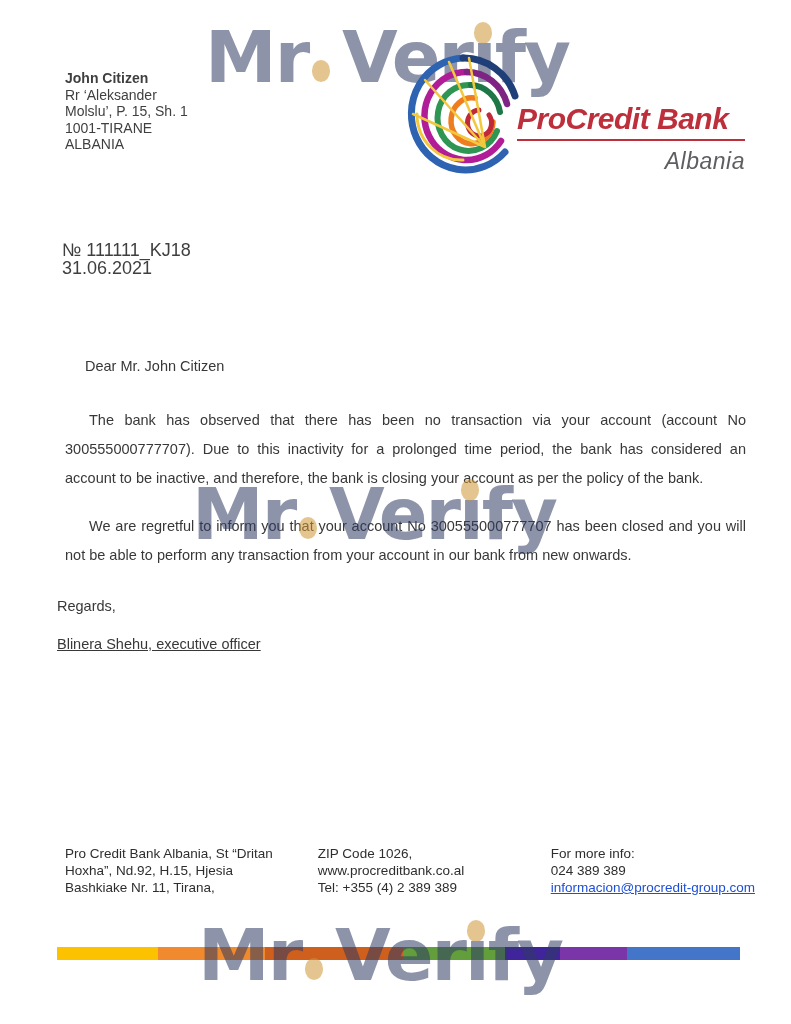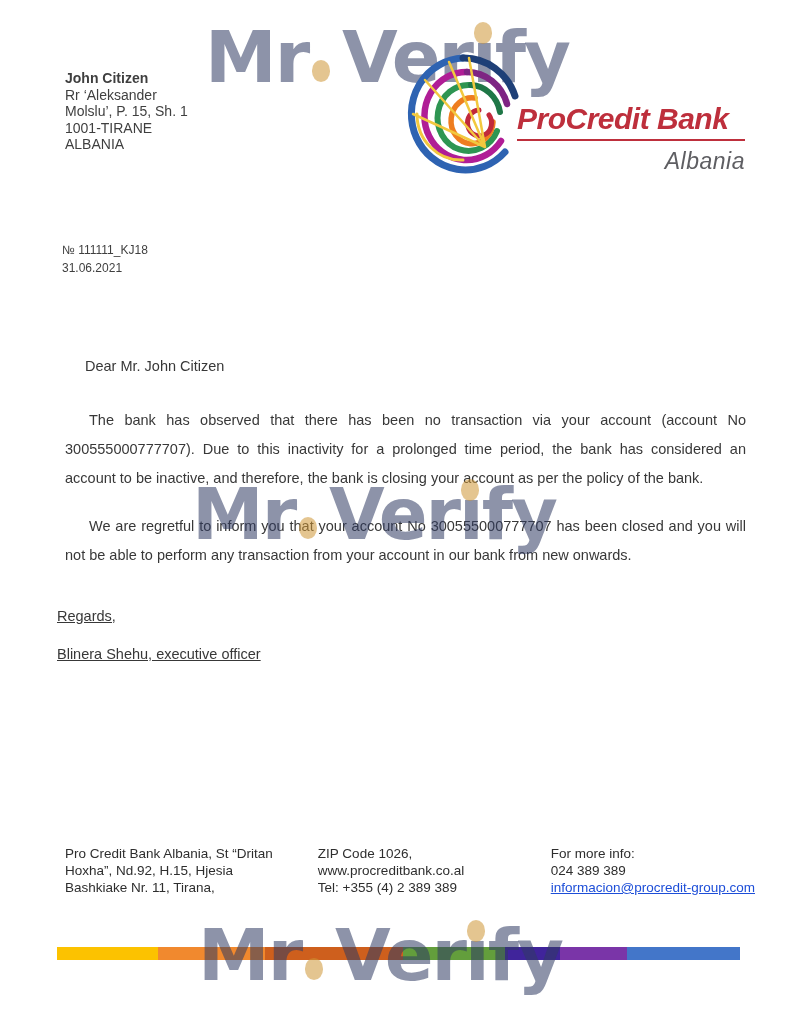--- a/index.html
+++ b/index.html
@@ -43,29 +43,29 @@
     color:transparent; overflow:hidden; vertical-align:baseline;
     margin:0 0.16em 0 0.05em;
   }
   .wm-i { position:relative; display:inline-block; }
   .wm-idot {
     position:absolute; left:0.02em; top:0.02em; width:0.26em; height:0.30em;
     border-radius:50%; background:var(--watermark-tan, rgba(205,150,52,0.55));
   }
 
   
-  .reference { position:absolute; left:62px; top:242px; font-size:12px; line-height:17.5px; color:#3f3f3f; z-index:1; }
+  .reference { position:absolute; left:62px; top:242px; font-size:18px; line-height:17.5px; color:#3f3f3f; z-index:1; }
 
   
   .body-text { position:absolute; left:57px; top:356px; width:697px; font-size:14.5px; color:#383838; z-index:1; }
   .salutation { margin:0 0 0 28px; line-height:20px; }
   .para { margin:8px; text-align:justify; text-align-last:left; line-height:29px; text-indent:24px; }
   .para1 { margin-top:30px; }
   .para2 { margin-top:19px; }
-  .closing { margin-top:36px; line-height:20px;text-decoration:underline; }
+  .closing { margin-top:26px; line-height:20px; }
   .signature { margin-top:18px; line-height:20px;text-decoration:underline; }
 
   
   .footer { position:absolute; left:65px; top:845px; width:690px; display:flex; font-size:13.5px; line-height:17px; color:#2e2e2e; z-index:1;gap:45px; }
   .footer-col1 { width:237px; }
   .footer-col2 { width:218px; }
   .footer-col3 { flex:1; }
   .footer div { white-space:nowrap; }
   .email-link { text-decoration:underline; color:#1d4ed8; }
 

